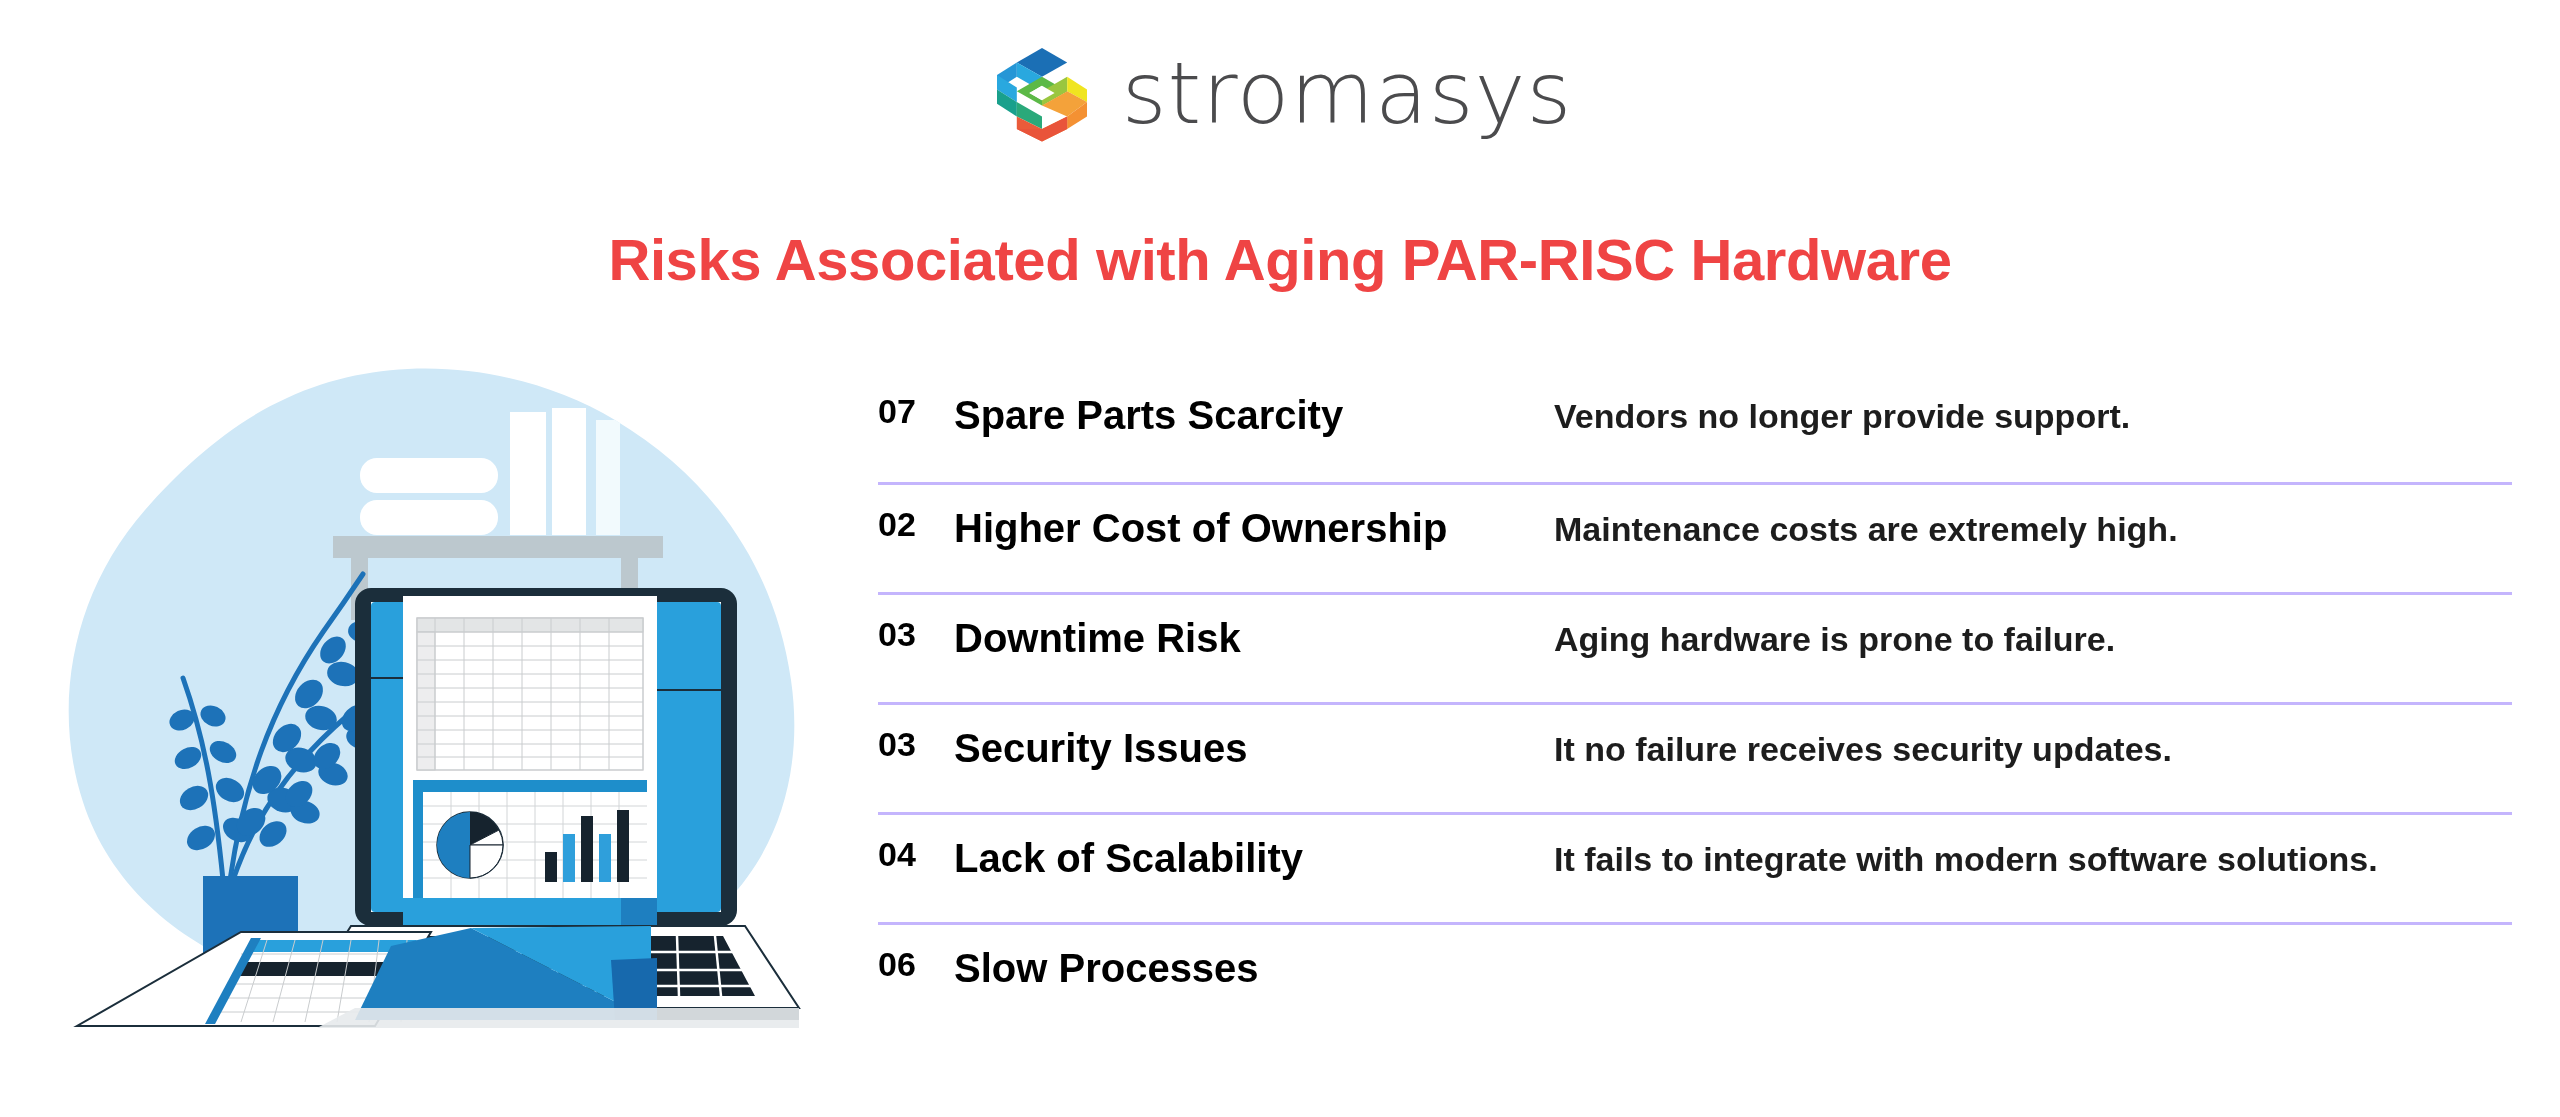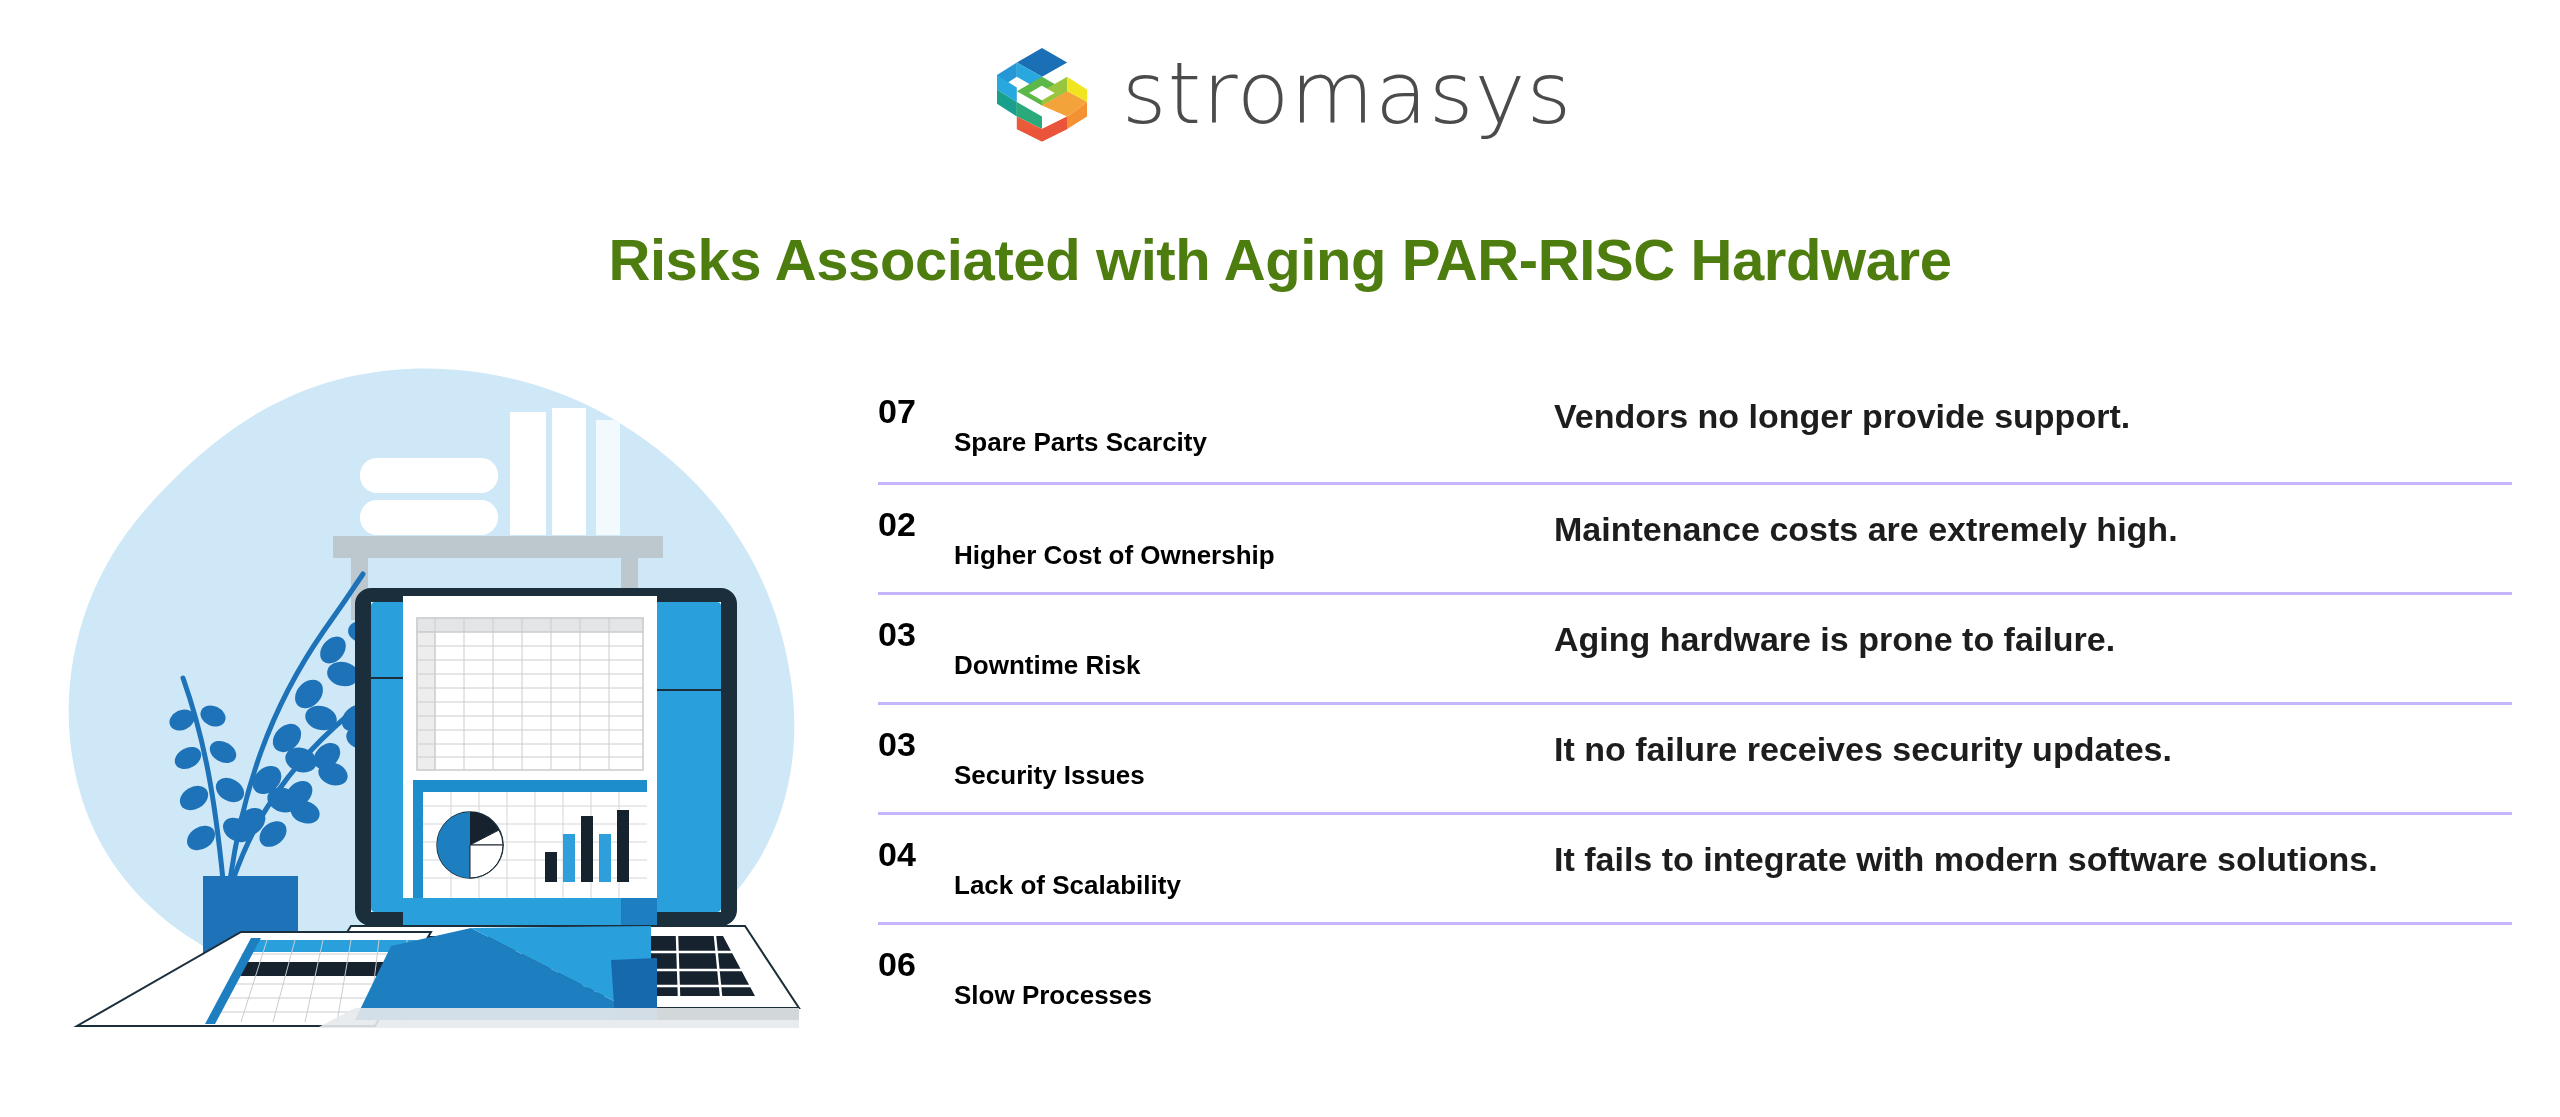--- a/index.html
+++ b/index.html
@@ -42,21 +42,21 @@
 
   
   .title {
     position: absolute;
     top: 226px;
     left: 0; right: 0;
     text-align: center;
     font-size: 58px;
     font-weight: 700;
     letter-spacing: -0.4px;
-    color: #4d7c0f;
+    color: #ef4444;
     white-space: nowrap;
   }
 
   
   .illustration {
     position: absolute;
     left: 55px;
     top: 360px;
     width: 810px;
     height: 700px;
@@ -83,26 +83,25 @@
     flex: 0 0 76px;
     font-size: 34px;
     font-weight: 700;
     color: #000000;
     line-height: 1.16;
     padding-top: 2px;
   }
   .risk-label {
     width: 600px;
     flex: 0 0 600px;
-    font-size: 26px;
+    font-size: 40px;
     font-weight: 700;
     color: #000000;
     line-height: 1.16;
     padding-top: 2px;
-    margin-top: 35px;
   }
   .risk-desc {
     flex: 1 1 auto;
     font-size: 34px;
     font-weight: 700;
     color: #1d1d1d;
     line-height: 1.42;
     padding-top: 2px;
   }
 </style>

